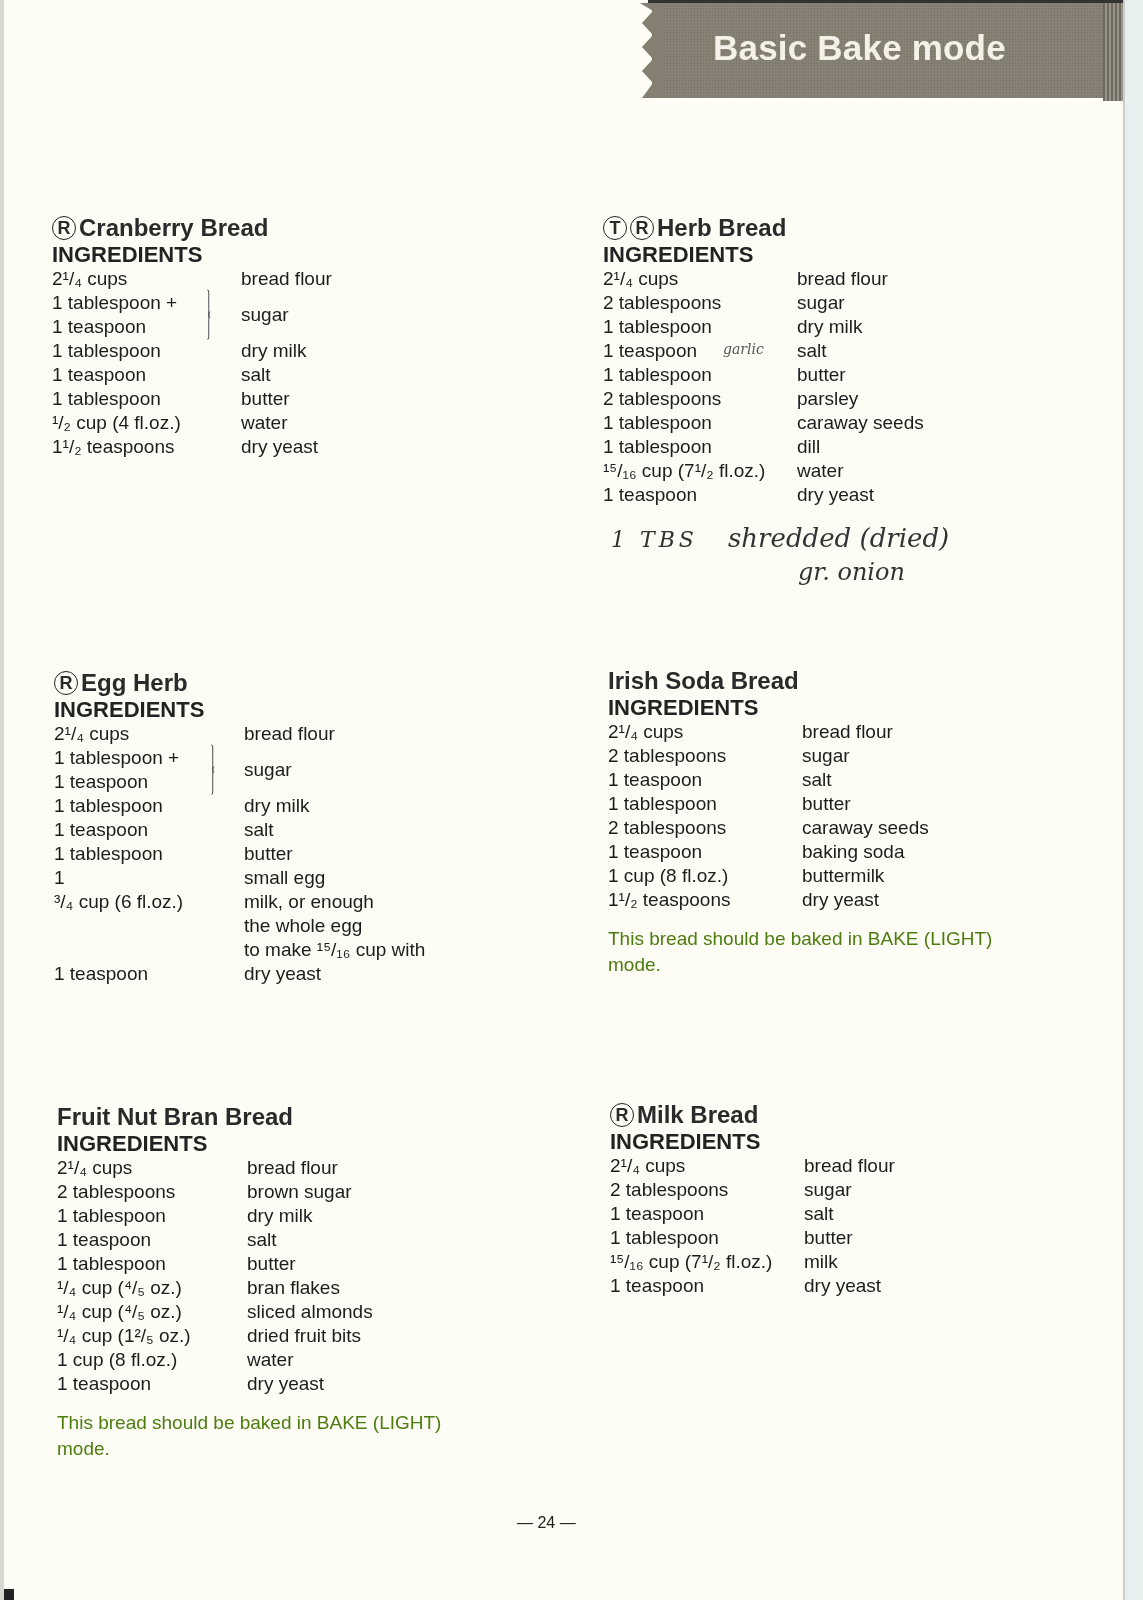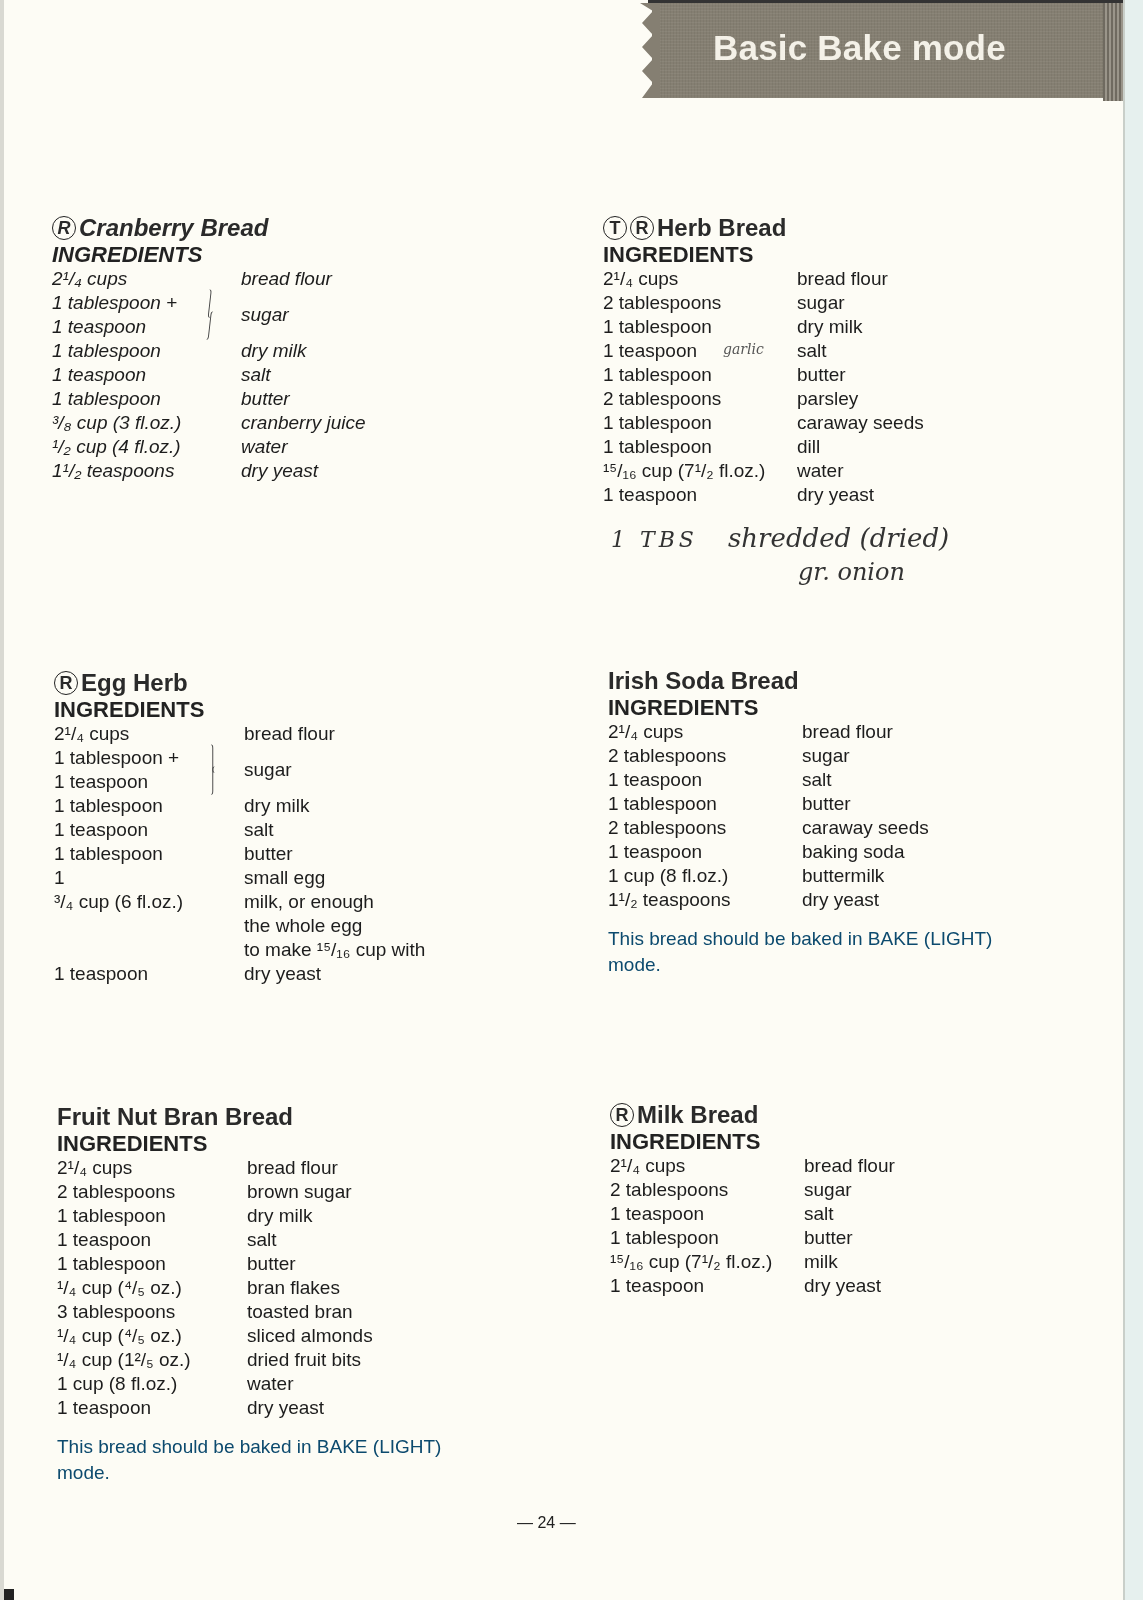--- a/index.html
+++ b/index.html
@@ -34,40 +34,40 @@
   .mode-badge {
     display:inline-block; width:22px; height:22px; border:1.6px solid #222; border-radius:50%;
     font-size:18px; line-height:22px; text-align:center; font-weight:bold; vertical-align:2px; margin-right:3px;
     box-sizing:content-box;
   }
   .ingredients-label { font-size:22px; font-weight:bold; color:#222; height:24px; line-height:24px; }
   .ing-row { position:relative; height:24px; line-height:24px; font-size:19px; white-space:nowrap; }
   .ing-qty { position:absolute; left:0; }
   .ing-name { position:absolute; }
   .brace { position:absolute; font-size:28px; line-height:24px; color:#444; transform:scaleX(0.45); }
-  .note { font-size:19px; line-height:26px; color:#0c4a6e; }
+  .note { font-size:19px; line-height:26px; color:#4d7c0f; }
   .handwriting { position:absolute; font-family:"DejaVu Serif", serif; font-style:italic; color:#333; }
   .page-number { position:absolute; left:517px; top:1514px; font-size:16px; color:#222; }
 </style>
 </head>
 <body>
 
 <div class="page-edge-left"></div>
 <div class="page-edge-right"></div>
 <div class="corner-mark"></div>
 
 <div class="top-rule"></div>
 <div class="banner"></div>
 <svg class="banner-zigzag" viewBox="0 0 20 95" preserveAspectRatio="none">
   <polygon points="20,0 0,0 13,8 2,20 13,32 2,44 13,56 2,68 13,80 2,95 20,95" fill="#857f72"></polygon>
 </svg>
 <div class="banner-stripes"></div>
 <div class="banner-title">Basic Bake mode</div>
 
-<div class="recipe" style="left:52px; top:213px; width:440px;font-style:italic;">
+<div class="recipe" style="left:52px; top:213px; width:440px;">
   <div class="recipe-title">
     <span class="mode-badge">R</span><span>Cranberry Bread</span>
   </div>
   <div class="ingredients-label">INGREDIENTS</div>
   <div class="ing-list">
     <div class="ing-row">
         <span class="ing-qty">2¹/₄ cups</span>
         <span class="ing-name" style="left:189px">bread flour</span>
       </div>
     <div class="ing-row">
@@ -83,24 +83,20 @@
         <span class="ing-qty">1 tablespoon</span>
         <span class="ing-name" style="left:189px">dry milk</span>
       </div>
     <div class="ing-row">
         <span class="ing-qty">1 teaspoon</span>
         <span class="ing-name" style="left:189px">salt</span>
       </div>
     <div class="ing-row">
         <span class="ing-qty">1 tablespoon</span>
         <span class="ing-name" style="left:189px">butter</span>
-      </div>
-    <div class="ing-row">
-        <span class="ing-qty">³/₈ cup (3 fl.oz.)</span>
-        <span class="ing-name" style="left:189px">cranberry juice</span>
       </div>
     <div class="ing-row">
         <span class="ing-qty">¹/₂ cup (4 fl.oz.)</span>
         <span class="ing-name" style="left:189px">water</span>
       </div>
     <div class="ing-row">
         <span class="ing-qty">1¹/₂ teaspoons</span>
         <span class="ing-name" style="left:189px">dry yeast</span>
       </div>
   </div>
@@ -275,24 +271,20 @@
       </div>
     <div class="ing-row">
         <span class="ing-qty">1 tablespoon</span>
         <span class="ing-name" style="left:190px">butter</span>
       </div>
     <div class="ing-row">
         <span class="ing-qty">¹/₄ cup (⁴/₅ oz.)</span>
         <span class="ing-name" style="left:190px">bran flakes</span>
       </div>
     <div class="ing-row">
-        <span class="ing-qty">3 tablespoons</span>
-        <span class="ing-name" style="left:190px">toasted bran</span>
-      </div>
-    <div class="ing-row">
         <span class="ing-qty">¹/₄ cup (⁴/₅ oz.)</span>
         <span class="ing-name" style="left:190px">sliced almonds</span>
       </div>
     <div class="ing-row">
         <span class="ing-qty">¹/₄ cup (1²/₅ oz.)</span>
         <span class="ing-name" style="left:190px">dried fruit bits</span>
       </div>
     <div class="ing-row">
         <span class="ing-qty">1 cup (8 fl.oz.)</span>
         <span class="ing-name" style="left:190px">water</span>

